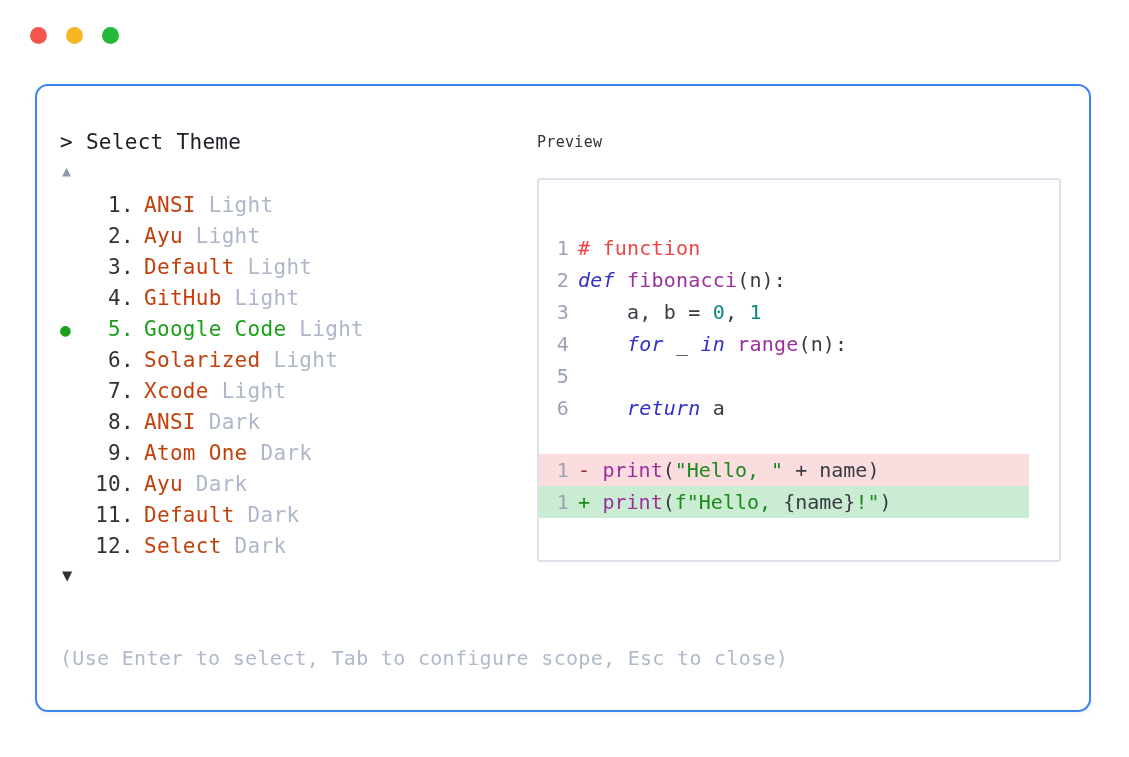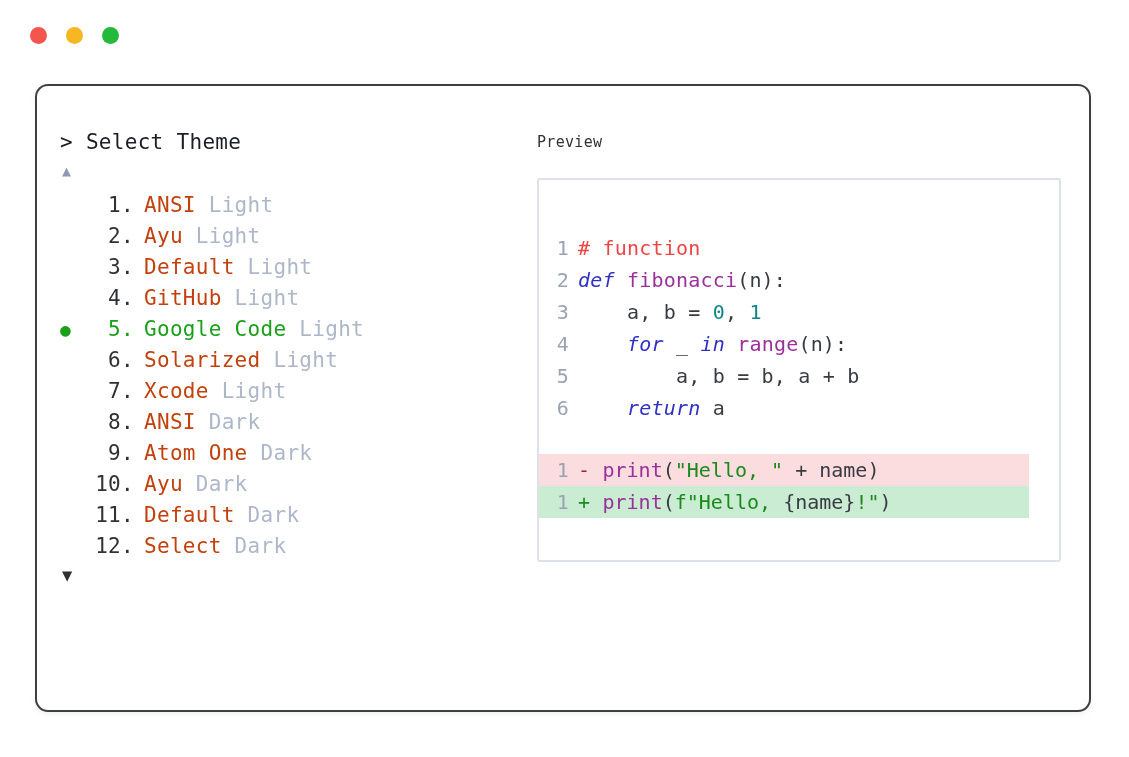--- a/index.html
+++ b/index.html
@@ -37,21 +37,21 @@
 
   
   .card {
     position: absolute;
     left: 35px;
     top: 84px;
     width: 1056px;
     height: 628px;
     box-sizing: border-box;
     background: #ffffff;
-    border: 2px solid #404040;
+    border: 2px solid #3b82f6;
     border-radius: 13px;
     box-shadow: 0 2px 5px rgba(170,178,195,0.18);
   }
 
   
   .left-col {
     position: absolute;
     left: 23px;
     top: 40px;
     width: 470px;
@@ -214,29 +214,30 @@
         <div class="option"><span class="opt-bullet"></span><span class="opt-num">8.</span><span class="opt-name">ANSI</span><span class="opt-variant"> Dark</span></div>
         <div class="option"><span class="opt-bullet"></span><span class="opt-num">9.</span><span class="opt-name">Atom One</span><span class="opt-variant"> Dark</span></div>
         <div class="option"><span class="opt-bullet"></span><span class="opt-num">10.</span><span class="opt-name">Ayu</span><span class="opt-variant"> Dark</span></div>
         <div class="option"><span class="opt-bullet"></span><span class="opt-num">11.</span><span class="opt-name">Default</span><span class="opt-variant"> Dark</span></div>
         <div class="option"><span class="opt-bullet"></span><span class="opt-num">12.</span><span class="opt-name">Select</span><span class="opt-variant"> Dark</span></div>
       </div>
 
     <div class="scroll-arrow down">▼</div>
   </div>
 
+  <div class="hint">(Use Enter to select, Tab to configure scope, Esc to close)</div>
 
   <div class="right-col">
     <div class="preview-label">Preview</div>
     <div class="code-panel">
         <div class="code-line"><span class="ln">1</span><span class="code-text"><span class="t-comment"># function</span></span></div>
         <div class="code-line"><span class="ln">2</span><span class="code-text"><span class="t-kw">def </span><span class="t-fn">fibonacci</span><span class="t-plain">(n):</span></span></div>
         <div class="code-line"><span class="ln">3</span><span class="code-text"><span class="t-plain">    a, b = </span><span class="t-num">0</span><span class="t-plain">, </span><span class="t-num">1</span></span></div>
         <div class="code-line"><span class="ln">4</span><span class="code-text"><span class="t-plain">    </span><span class="t-kw">for</span><span class="t-plain"> _ </span><span class="t-kw">in</span><span class="t-plain"> </span><span class="t-fn">range</span><span class="t-plain">(n):</span></span></div>
-        <div class="code-line"><span class="ln">5</span><span class="code-text"><span class="t-plain">        a, b = b, a + b</span></span></div>
+        <div class="code-line"><span class="ln">5</span></div>
         <div class="code-line"><span class="ln">6</span><span class="code-text"><span class="t-plain">    </span><span class="t-kw">return</span><span class="t-plain"> a</span></span></div>
         <div class="blank-line"></div>
         <div class="code-line diff-del"><span class="ln">1</span><span class="code-text t-mark-del">- </span><span><span class="t-fn">print</span><span class="t-plain">(</span><span class="t-str">"Hello, "</span><span class="t-plain"> + name)</span></span></div>
         <div class="code-line diff-add"><span class="ln">1</span><span class="code-text t-mark-add">+ </span><span><span class="t-fn">print</span><span class="t-plain">(</span><span class="t-str">f"Hello, </span><span class="t-plain">{name}</span><span class="t-str">!"</span><span class="t-plain">)</span></span></div>
       </div>
   </div>
 
 </div>
 
 </body></html>

